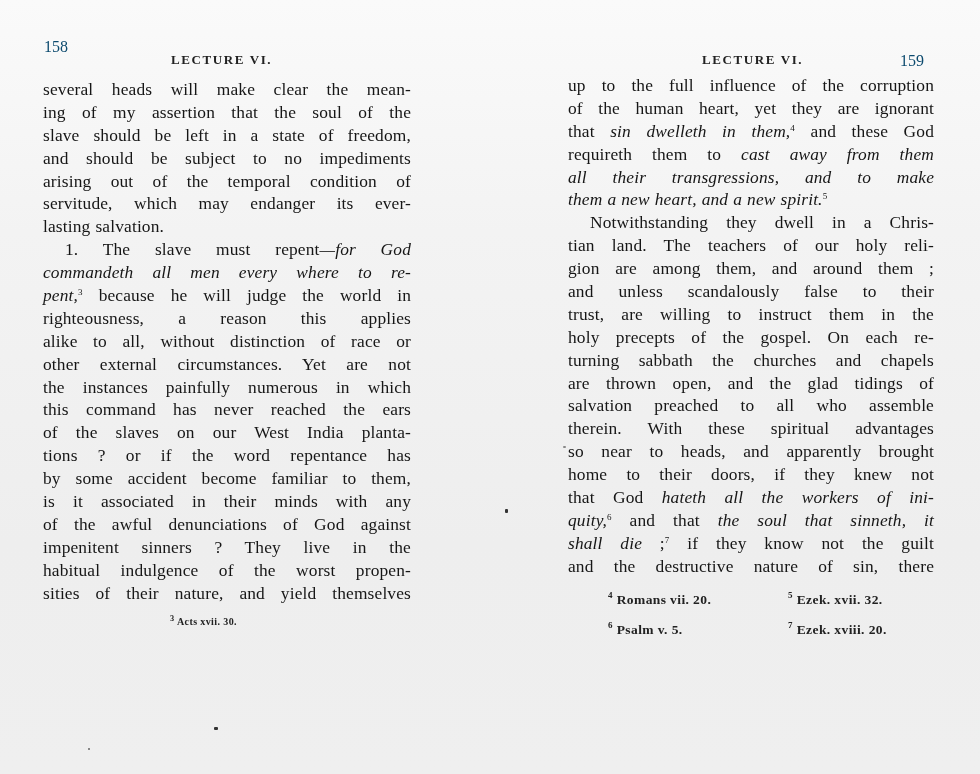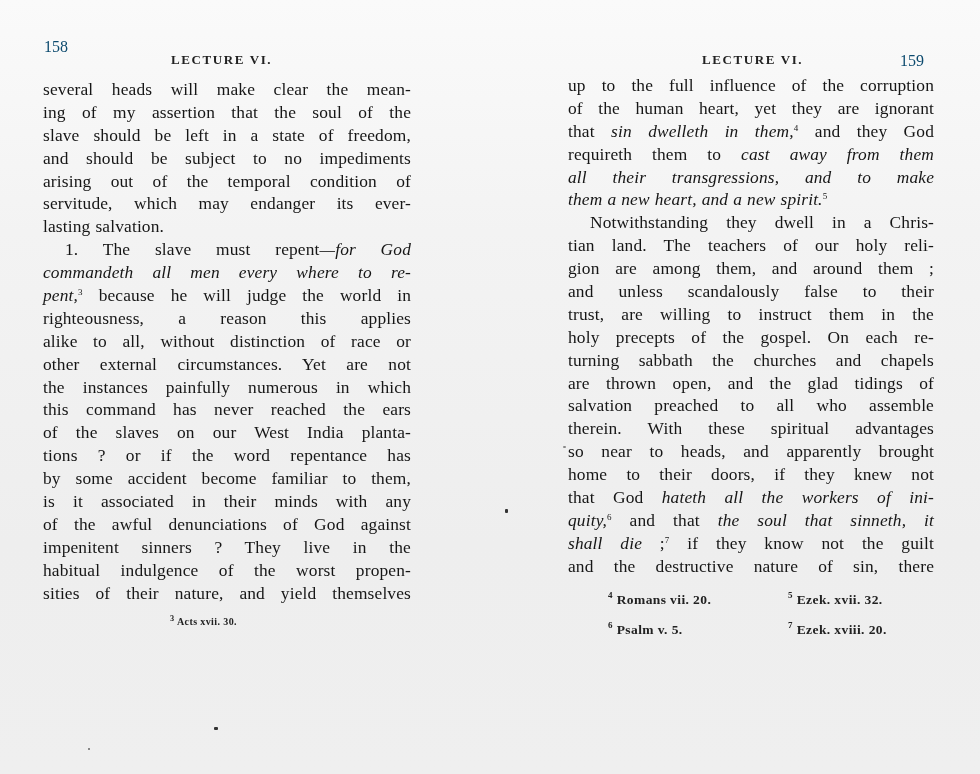--- a/index.html
+++ b/index.html
@@ -135,21 +135,21 @@
     <span>Acts xvii. 30.</span>
   </div>
 </div>
 
 <div class="page page-right">
   <div class="running-head">LECTURE VI.</div>
   <div class="page-num">159</div>
   <div class="body-text">
       <span class="line"><span>up to the full influence of the corruption</span><span style="display: inline-block; width: 0px;"></span></span>
       <span class="line"><span>of the human heart, yet they are ignorant</span><span style="display: inline-block; width: 0px;"></span></span>
-      <span class="line"><span>that </span><span class="it">sin dwelleth in them,</span><sup>4</sup><span> and they God</span><span style="display: inline-block; width: 0px;"></span></span>
+      <span class="line"><span>that </span><span class="it">sin dwelleth in them,</span><sup>4</sup><span> and these God</span><span style="display: inline-block; width: 0px;"></span></span>
       <span class="line"><span>requireth them to </span><span class="it">cast away from them</span><span style="display: inline-block; width: 0px;"></span></span>
       <span class="line"><span class="it">all their transgressions, and to make</span><span style="display: inline-block; width: 0px;"></span></span>
       <span class="line last"><span class="it">them a new heart, and a new spirit.</span><sup>5</sup></span>
       <span class="line indent"><span>Notwithstanding they dwell in a Chris-</span><span style="display: inline-block; width: 0px;"></span></span>
       <span class="line"><span>tian land. The teachers of our holy reli-</span><span style="display: inline-block; width: 0px;"></span></span>
       <span class="line"><span>gion are among them, and around them ;</span><span style="display: inline-block; width: 0px;"></span></span>
       <span class="line"><span>and unless scandalously false to their</span><span style="display: inline-block; width: 0px;"></span></span>
       <span class="line"><span>trust, are willing to instruct them in the</span><span style="display: inline-block; width: 0px;"></span></span>
       <span class="line"><span>holy precepts of the gospel. On each re-</span><span style="display: inline-block; width: 0px;"></span></span>
       <span class="line"><span>turning sabbath the churches and chapels</span><span style="display: inline-block; width: 0px;"></span></span>

